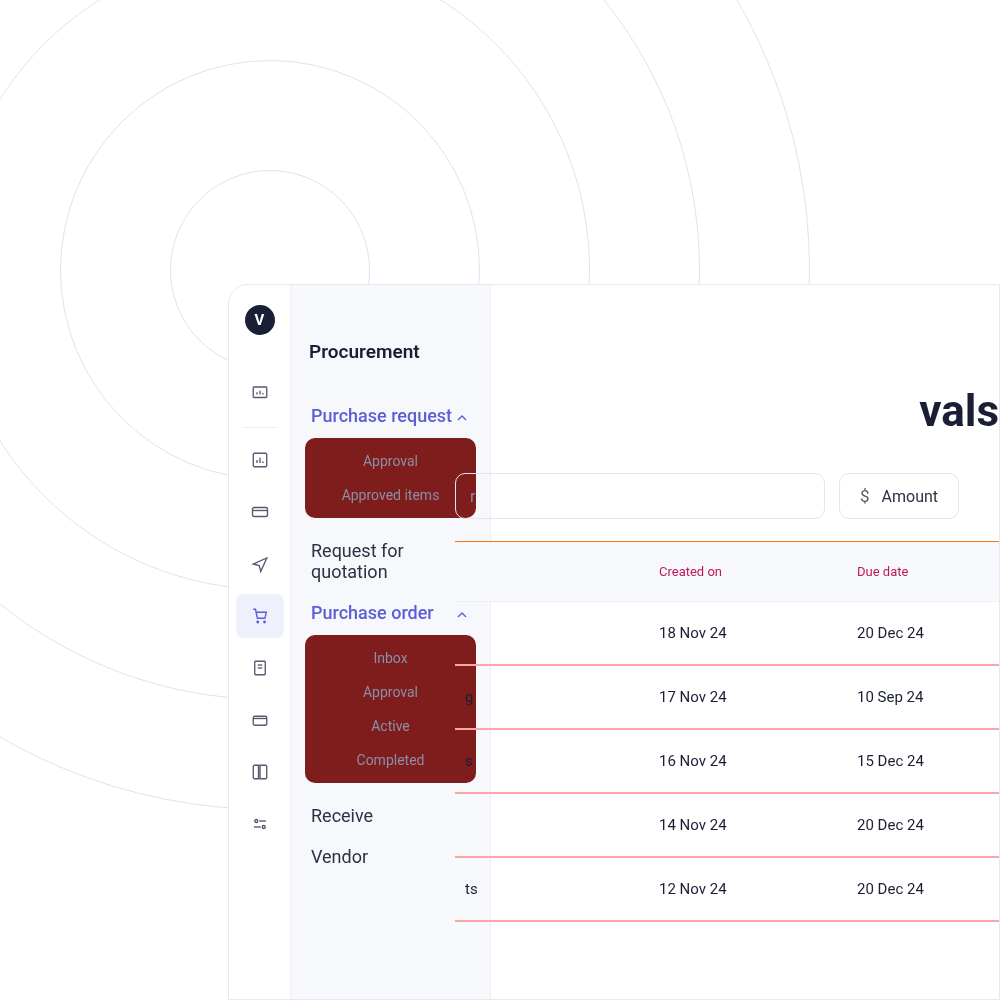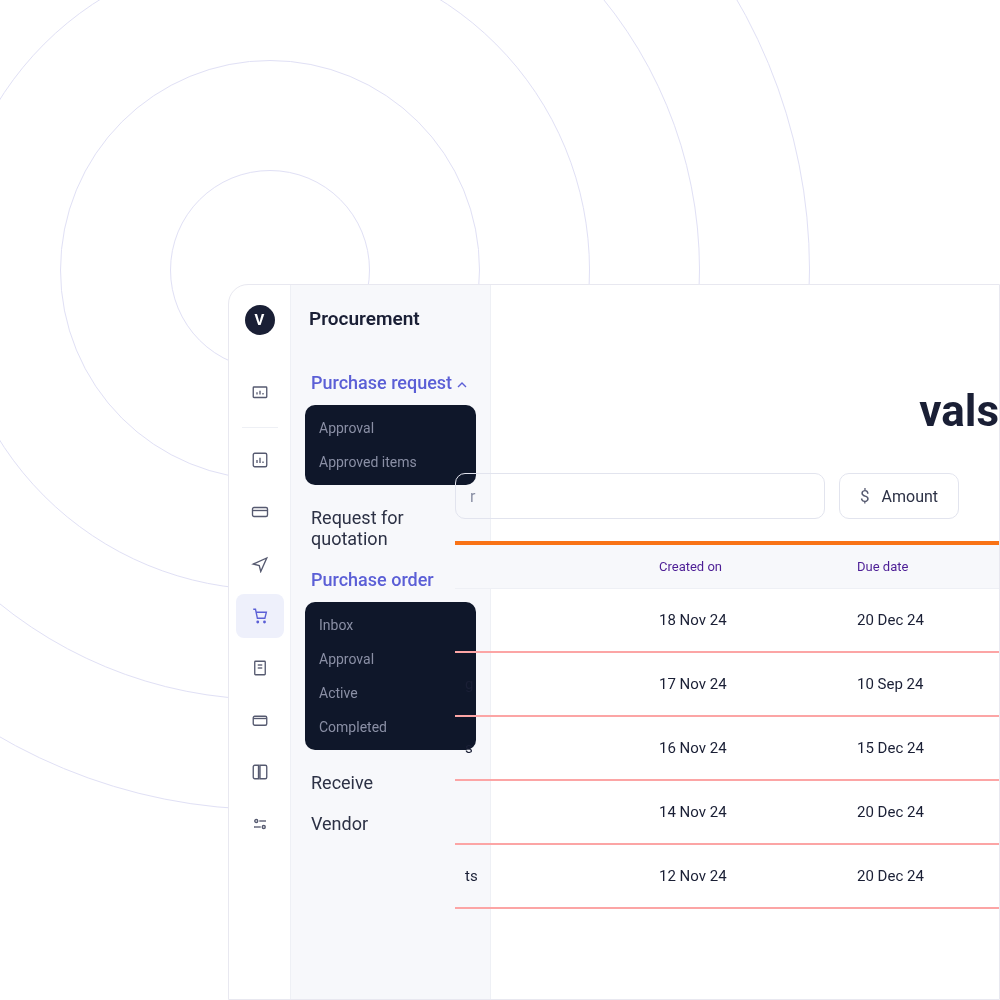--- a/index.html
+++ b/index.html
@@ -96,39 +96,41 @@
       background: #f7f8fb;
       border-right: 1px solid #eef0f5;
       padding: 22px 12px 0 12px;
     }
     .sidebar-title {
       font-size: 19px;
       font-weight: 600;
       color: #1a1f35;
       margin-bottom: 32px;
       padding-left: 6px;
+      margin-top: 33px;
     }
     .menu-item {
       display: flex;
       justify-content: space-between;
       align-items: flex-end;
       padding: 10px 8px;
       font-size: 18px;
       color: #2c3145;
       cursor: pointer;
     }
     .menu-item.primary {
       color: #5b5fd6;
       font-weight: 500;
     }
     .submenu {
-      background: #0f172a;
+      background: #7f1d1d;
       border-radius: 10px;
       padding: 6px 0;
       margin: 2px 2px 12px 2px;
+      text-align: center;
     }
     .submenu-item {
       padding: 9px 14px;
       font-size: 14px;
       color: #8a8fa5;
       cursor: pointer;
     }
     .chev {
       width: 16px;
       height: 16px;
@@ -187,25 +189,25 @@
       font-size: 17px;
       color: #565a70;
     }
     .table {
       margin-top: 22px;
       margin-left: -36px;
     }
     .thead {
       display: flex;
       background: #f7f8fb;
-      border-top: 4px solid #f97316;
+      border-top: 1px solid #f97316;
       border-bottom: 1px solid #eef0f5;
       font-size: 13px;
-      color: #4c1d95;
-      padding: 14px 0;
+      color: #be185d;
+      padding: 22px 0;
     }
     .col-item { width: 194px; padding-left: 10px; }
     .col-created { width: 198px; padding-left: 10px; }
     .col-due { padding-left: 10px; }
     .trow {
       display: flex;
       border-bottom: 2px solid #fca5a5;
       font-size: 15px;
       color: #1a1f35;
       padding: 22px 0;

